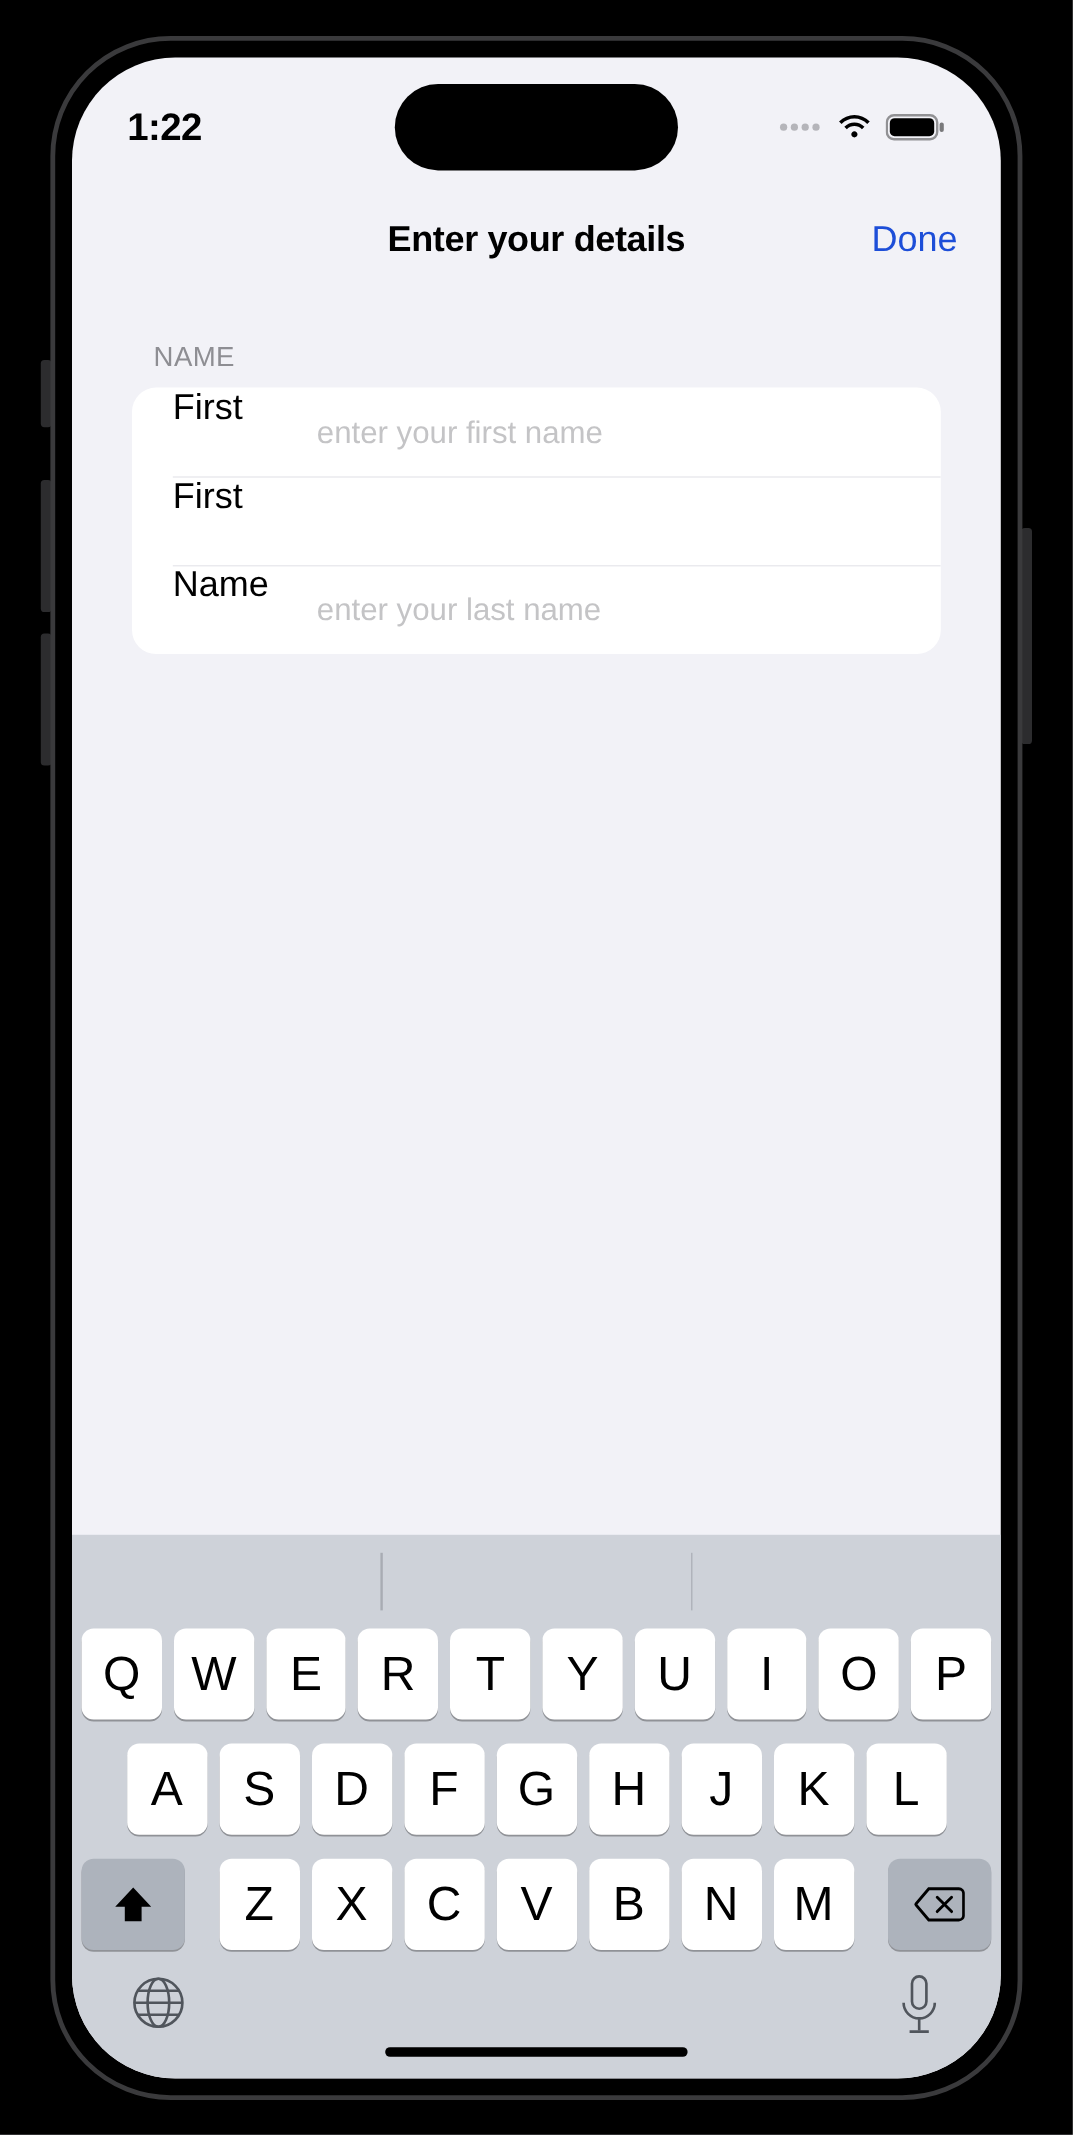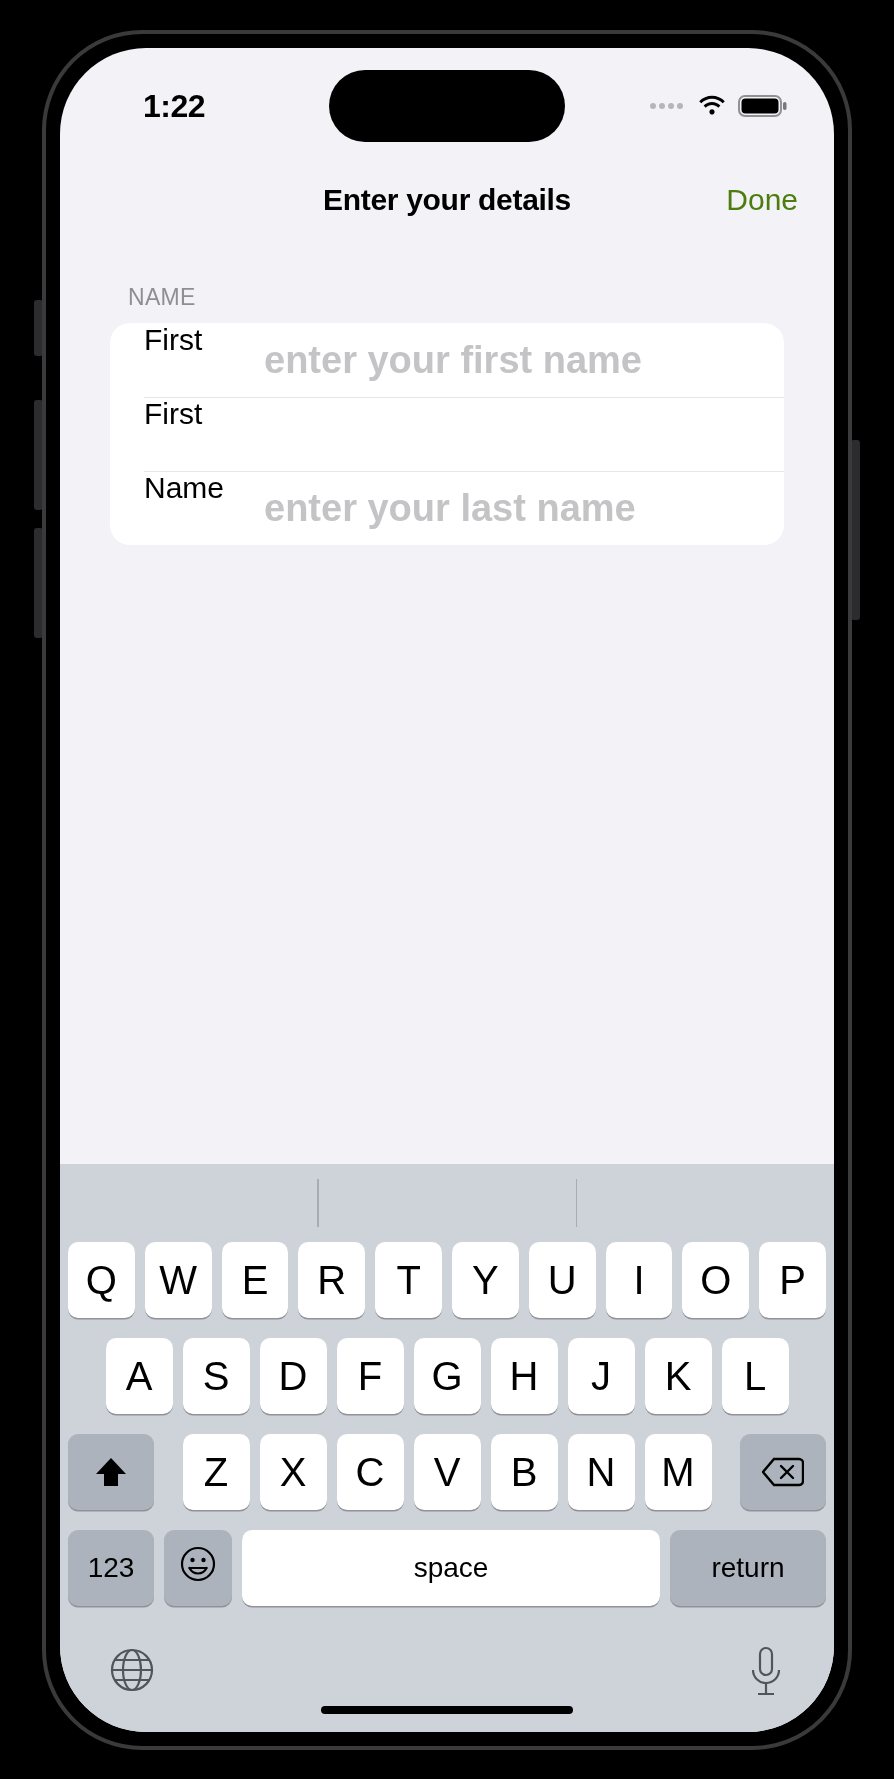--- a/index.html
+++ b/index.html
@@ -6,35 +6,35 @@
     body { background: #000; width: 894px; height: 1779px; overflow: hidden; position: relative; }
     .phone-frame { position: absolute; top: 30px; left: 42px; width: 810px; height: 1720px; background: #000; border-radius: 100px; border: 4px solid #3a3a3c; padding: 14px; }
     .phone-inner { width: 100%; height: 100%; border-radius: 86px; overflow: hidden; background: #f2f2f7; position: relative; }
     .side-btn { position: absolute; background: #2c2c2e; border-radius: 3px; }
     .side-btn.left1 { left: 34px; top: 300px; width: 9px; height: 56px; }
     .side-btn.left2 { left: 34px; top: 400px; width: 9px; height: 110px; }
     .side-btn.left3 { left: 34px; top: 528px; width: 9px; height: 110px; }
     .side-btn.right1 { right: 34px; top: 440px; width: 9px; height: 180px; }
     .dynamic-island { position: absolute; top: 22px; left: 50%; transform: translateX(-50%); width: 236px; height: 72px; background: #000; border-radius: 40px; z-index: 10; }
     .status-bar { position: absolute; top: 22px; left: 0; right: 0; height: 72px; display: flex; align-items: center; justify-content: space-between; padding: 0 46px; z-index: 5; }
-    .status-time { font-size: 32px; font-weight: 600; letter-spacing: -0.5px; margin-left: 37px; }
+    .status-time { font-size: 32px; font-weight: 600; letter-spacing: -0.5px; }
     .status-right { display: flex; align-items: center; gap: 10px; }
     .dots { display: flex; gap: 3px; margin-right: 3px; }
     .dots span { width: 6px; height: 6px; border-radius: 50%; background: #b5b5ba; }
     .wifi-icon svg, .battery-icon svg { display: block; }
     .nav-bar { position: absolute; top: 124px; left: 0; right: 0; height: 56px; display: flex; align-items: center; justify-content: center; }
     .nav-title { font-size: 30px; font-weight: 600; letter-spacing: -0.3px; }
-    .nav-done { position: absolute; right: 36px; top: 50%; transform: translateY(-50%); font-size: 30px; font-weight: 400; color: #4d7c0f; }
+    .nav-done { position: absolute; right: 36px; top: 50%; transform: translateY(-50%); font-size: 30px; font-weight: 400; color: #1d4ed8; }
     .content { position: absolute; top: 210px; left: 0; right: 0; bottom: 0; padding: 0 50px; }
     .section-header { font-size: 23px; color: #8e8e93; letter-spacing: 0.3px; text-transform: uppercase; padding: 26px 18px 12px; }
     .form-card { background: #fff; border-radius: 20px; overflow: hidden; }
     .form-row { display: flex; align-items: flex-start; height: 74px; padding: 0 34px; position: relative; }
     .form-row + .form-row::before { content: ""; position: absolute; top: 0; left: 34px; right: 0; height: 1px; background: #e5e5ea; }
     .form-label { width: 120px; font-size: 30px; color: #000; flex-shrink: 0; }
-    .form-input { flex: 1; border: none; outline: none; font-size: 38px; background: transparent; height: 100%; caret-color: #007aff; font-weight: bold; }
+    .form-input { flex: 1; border: none; outline: none; font-size: 26px; background: transparent; height: 100%; caret-color: #007aff; }
     .form-input::placeholder { color: #c4c4c6; }
     .keyboard { position: absolute; left: 0; right: 0; bottom: 0; background: #ced2d9; padding-bottom: 30px; }
     .suggestion-bar { height: 78px; display: flex; align-items: center; }
     .suggestion-slot { flex: 1; height: 48px; }
     .suggestion-divider { width: 1.5px; height: 48px; background: #a8acb3; }
     .key-rows { padding: 0 8px; }
     .key-row { display: flex; gap: 10px; margin-bottom: 20px; justify-content: center; }
     .key { background: #fff; border-radius: 10px; box-shadow: 0 1.5px 0 rgba(0,0,0,0.3); display: flex; align-items: center; justify-content: center; font-size: 40px; height: 76px; }
     .key.letter { flex: 1; max-width: 67px; }
     .key.special { background: #adb3bc; width: 86px; flex-shrink: 0; }
@@ -157,36 +157,20 @@
               <div class="key letter">M</div>
             </div>
           <div class="key special">
             <svg width="42" height="30" viewBox="0 0 42 30">
                 <path d="M12 2 H37 a4 4 0 0 1 4 4 V24 a4 4 0 0 1 -4 4 H12 L1 15 Z" fill="none" stroke="#000" stroke-width="2.4"></path>
                 <path d="M19 9 L31 21 M31 9 L19 21" stroke="#000" stroke-width="2.4" stroke-linecap="round"></path>
               </svg>
           </div>
         </div>
       </div>
-      <div class="bottom-row">
-        <div class="key num">123</div>
-        <div class="key emoji">
-          <span>
-            <svg width="36" height="36" viewBox="0 0 36 36">
-                <circle cx="18" cy="18" r="16" fill="none" stroke="#000" stroke-width="2.2"></circle>
-                <circle cx="12.5" cy="14" r="2.2" fill="#000"></circle>
-                <circle cx="23.5" cy="14" r="2.2" fill="#000"></circle>
-                <path d="M9.5 22 c2 4 6 5.5 8.5 5.5 s6.5-1.5 8.5-5.5" fill="none" stroke="#000" stroke-width="2.2" stroke-linecap="round"></path>
-                <path d="M9.5 22 h17" fill="none" stroke="#000" stroke-width="2.2" stroke-linecap="round"></path>
-              </svg>
-          </span>
-        </div>
-        <div class="key space">space</div>
-        <div class="key return">return</div>
-      </div>
       <div class="kb-footer">
         <div class="kb-footer-icon">
           <svg width="48" height="48" viewBox="0 0 48 48">
               <circle cx="24" cy="24" r="20" fill="none" stroke="#50555c" stroke-width="2.2"></circle>
               <ellipse cx="24" cy="24" rx="9" ry="20" fill="none" stroke="#50555c" stroke-width="2.2"></ellipse>
               <line x1="4" y1="24" x2="44" y2="24" stroke="#50555c" stroke-width="2.2"></line>
               <path d="M7 14 h34 M7 34 h34" stroke="#50555c" stroke-width="2.2"></path>
             </svg>
         </div>
         <div class="kb-footer-icon">

